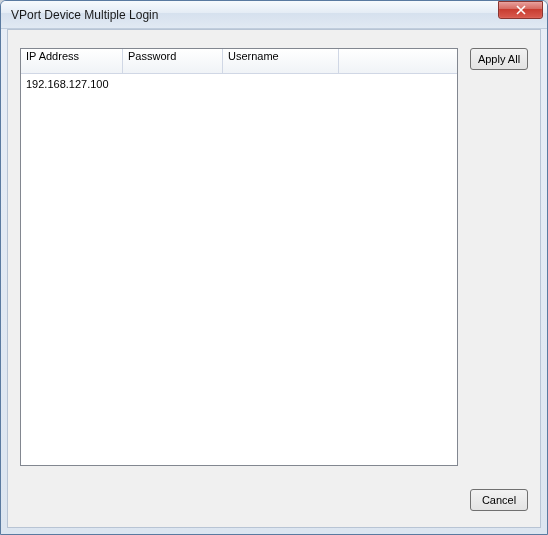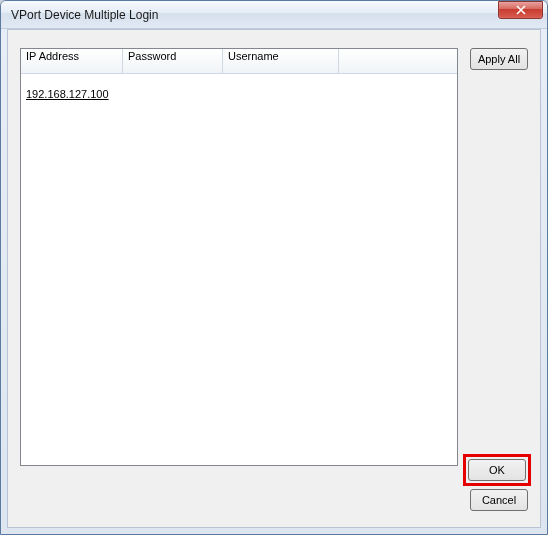--- a/index.html
+++ b/index.html
@@ -98,25 +98,24 @@
     }
     .table-body {
       overflow-y: auto;
       height: calc(100% - 17px);
     }
     .tr {
       display: flex;
       height: 14px;
     }
     .td {
-      padding: 14px 5px;
+      padding: 4px 5px;
       color: #000;
       overflow: hidden;
       white-space: nowrap;
-      text-decoration: underline;
     }
     .col-ip { width: 102px; }
     .col-mac { width: 116px; }
     .col-user { width: 116px; }
     .col-pass { width: 100px; }
     .btn {
       width: 58px;
       height: 22px;
       background: linear-gradient(to bottom, #f2f2f2, #e3e3e3);
       border: 1px solid #707070;
@@ -171,21 +170,18 @@
         <div class="table-body">
           <div class="tr">
             <div class="td col-ip">192.168.127.100</div>
             <div class="td col-pass"></div>
           </div>
         </div>
       </div>
 
       <button class="btn apply-all">Apply All</button>
 
-      <div class="ok-wrap">
-        <button class="btn">OK</button>
-      </div>
 
       <button class="btn cancel-btn">Cancel</button>
 
     </div>
   </div>
 </div>
 
 </body></html>

